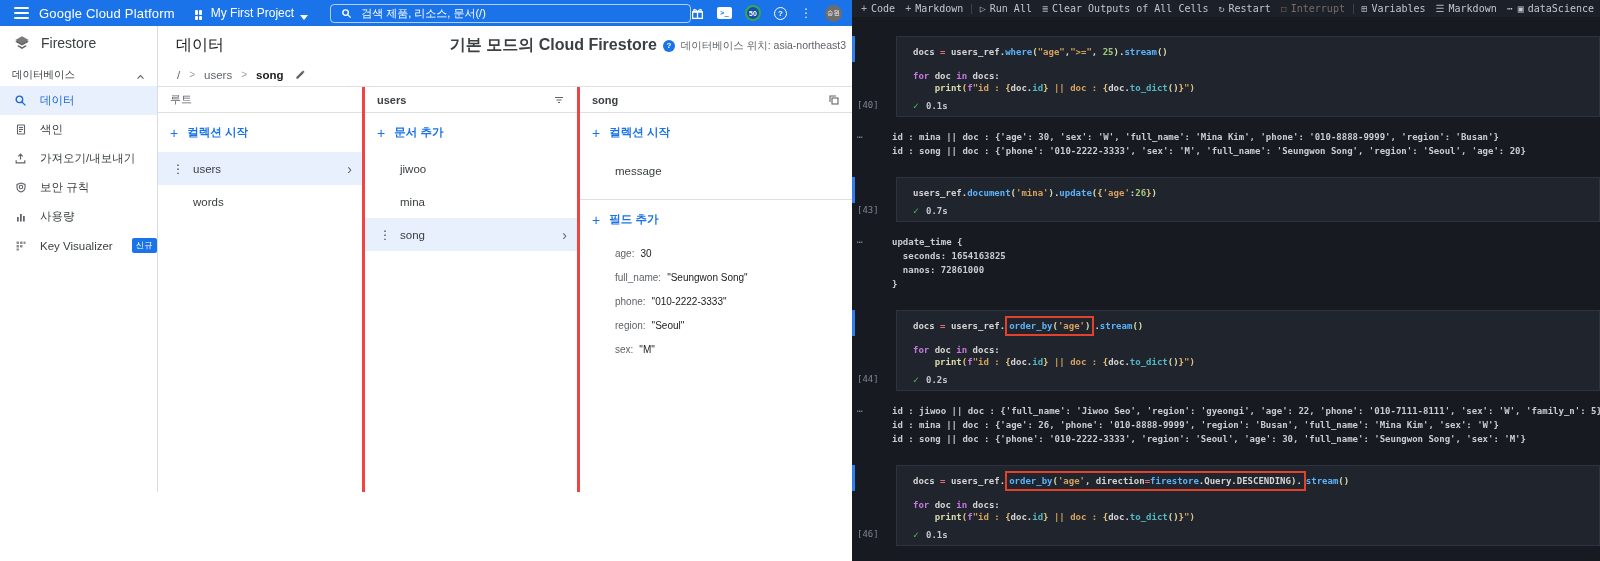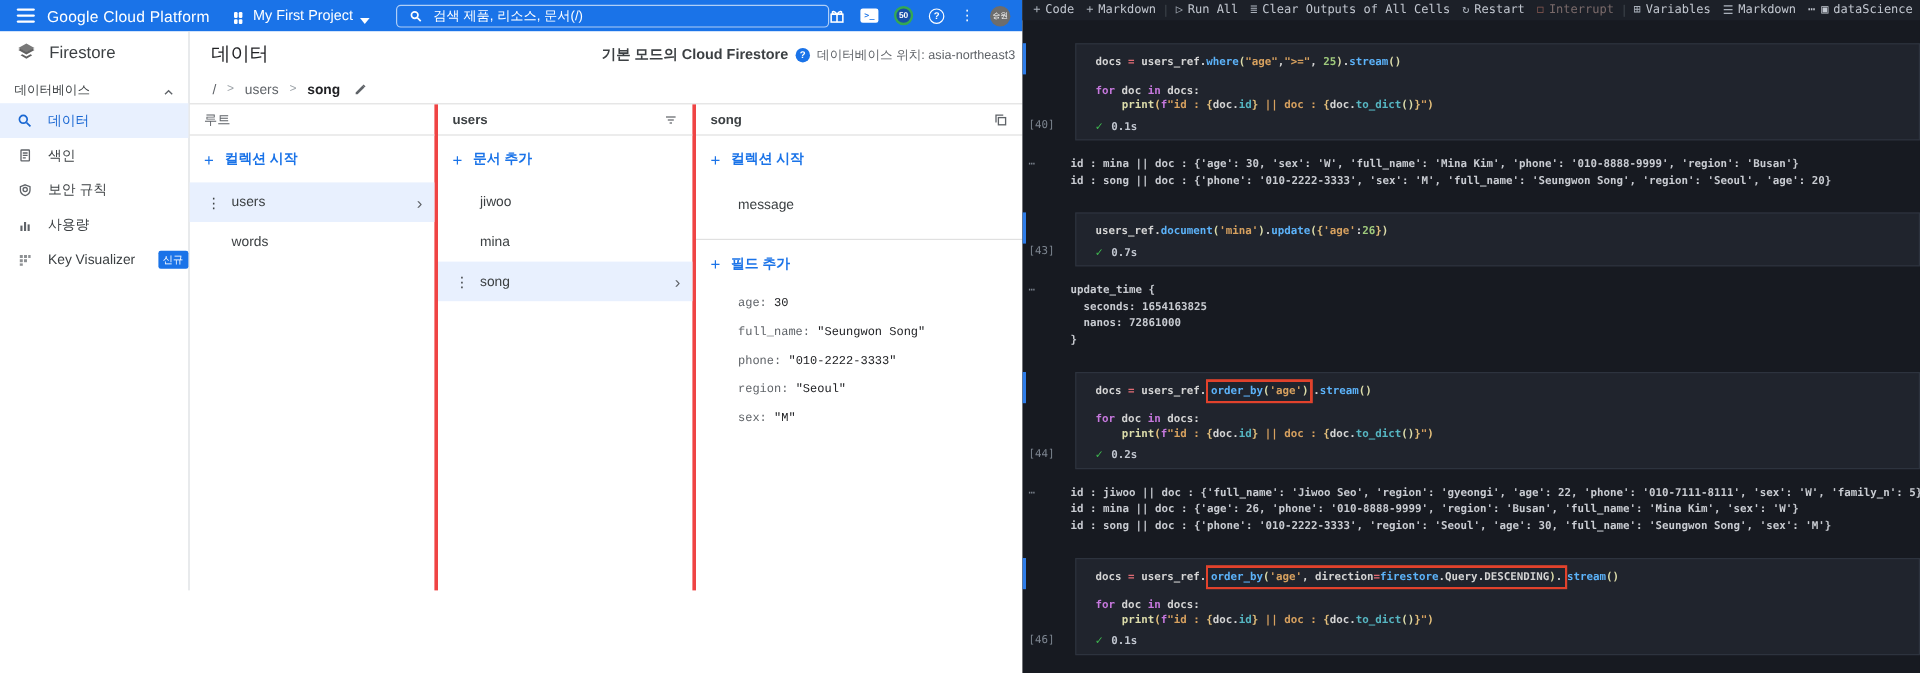--- a/index.html
+++ b/index.html
@@ -37,42 +37,42 @@
   .nav-item { height:29px; display:flex; align-items:center; gap:12px; padding-left:13px; font-size:11.5px; color:#3c4043; cursor:pointer; }
   .nav-item .nv-ico { width:15px; display:flex; justify-content:center; color:#5f6368; }
   .nav-item.sel { background:#e8f0fe; color:#1967d2; }
   .nav-item.sel .nv-ico { color:#1967d2; }
   .new-badge { background:#1a73e8; color:#fff; font-size:8.5px; padding:1.5px 4px; border-radius:2px; margin-left:7px; }
 
   .main { flex:1; display:flex; flex-direction:column; min-width:0; }
   .main-header { display:flex; align-items:center; padding:9px 6px 7px 18px; }
   .page-title { font-size:16px; color:#202124; }
   .hdr-right { margin-left:auto; display:flex; align-items:center; gap:6px; font-size:10.5px; color:#5f6368; white-space:nowrap; }
-  .mode-label { color:#3c4043; font-weight:bold; font-size:12px;text-align:center; }
+  .mode-label { color:#3c4043; font-weight:bold; font-size:16px;text-align:center; }
   .blue-help { width:12px; height:12px; border-radius:50%; background:#1a73e8; color:#fff; font-size:8px; display:flex; align-items:center; justify-content:center; font-weight:bold; }
   .breadcrumb { height:23px; display:flex; align-items:center; gap:9px; padding-left:19px; font-size:11.5px; color:#5f6368; }
   .bc-cur { color:#202124; font-weight:bold; }
   .bc-sep { color:#9aa0a6; font-size:10px; }
   .pencil { color:#5f6368; margin-left:2px; }
 
   .columns { flex:1; display:flex; border-top:1px solid #e0e0e0; min-height:0; }
   .col { display:flex; flex-direction:column; border-right:3px solid #ef4444; min-width:0; }
   .col1 { width:207px; } .col2 { width:215px; } .col3 { flex:1; border-right:none; }
   .col-header { height:26px; flex:0 0 auto; display:flex; align-items:center; padding:0 12px; border-bottom:1px solid #e0e0e0; font-size:11px; color:#3c4043; font-weight:bold; }
   .col1 .col-header { color:#5f6368; font-weight:normal; }
   .col-h-ico { margin-left:auto; color:#5f6368; display:flex; cursor:pointer; }
   .action-row { display:flex; align-items:center; gap:9px; padding:12px 12px; color:#1a73e8; font-size:11.5px; font-weight:bold; cursor:pointer; }
   .plus-b { font-size:14px; font-weight:normal; line-height:10px; }
   .item-row { height:33px; display:flex; align-items:center; font-size:11.5px; color:#3c4043; position:relative; padding-left:35px; cursor:pointer; }
   .item-row .kb { position:absolute; left:14px; color:#3c4043; font-size:12px; display:none; }
   .item-row .chev { margin-left:auto; margin-right:10px; color:#5f6368; font-size:14px; display:none; }
   .item-row.sel { background:#e8f0fe; }
   .item-row.sel .kb, .item-row.sel .chev { display:block; }
   .col-divider { border-top:1px solid #e0e0e0; margin-top:9px; }
-  .fields { padding:2px 0 0 35px; font-family:Liberation Mono, monospace; font-size:10px; }
+  .fields { padding:2px 0 0 35px; font-family:Liberation Sans, sans-serif; font-size:10px; }
   .field-row { height:24px; display:flex; align-items:center; cursor:pointer; white-space:nowrap; }
   .f-key { color:#5f6368; } .f-colon { color:#5f6368; margin-right:6px; } .f-val { color:#202124; }
   .sub-row { height:38px; }
 
   
   .notebook { flex:1; background:#171a21; display:flex; flex-direction:column; min-width:0;
     font-family:"DejaVu Sans Mono","Liberation Mono",monospace; }
   .nb-toolbar { height:17px; flex:0 0 auto; background:#1c2028; display:flex; align-items:center; font-size:10px; color:#c2c7d0; padding:0 4px; white-space:nowrap; }
   .tb-item { display:flex; align-items:center; gap:4px; padding:0 5px; cursor:pointer; }
   .tb-item .ti { color:#aab1bb; font-size:10px; }
@@ -169,20 +169,29 @@
         <div class="nav-item">
           <span class="nv-ico">
               <svg width="12" height="13" viewBox="0 0 24 24" fill="none" stroke="currentColor" stroke-width="2.2">
                 <rect x="5" y="3" width="14" height="18" rx="1"></rect>
                 <line x1="8" y1="8" x2="16" y2="8"></line>
                 <line x1="8" y1="12" x2="16" y2="12"></line>
                 <line x1="8" y1="16" x2="13" y2="16"></line>
               </svg>
             </span>
           <span>색인</span>
+        </div>
+        <div class="nav-item">
+          <span class="nv-ico">
+              <svg width="13" height="13" viewBox="0 0 24 24" fill="none" stroke="currentColor" stroke-width="2.2">
+                <path d="M12 14V4M8 8l4-4 4 4"></path>
+                <path d="M4 15v5h16v-5"></path>
+              </svg>
+            </span>
+          <span>가져오기/내보내기</span>
         </div>
         <div class="nav-item">
           <span class="nv-ico">
               <svg width="12" height="13" viewBox="0 0 24 24" fill="none" stroke="currentColor" stroke-width="2.2">
                 <path d="M12 3l8 3v6c0 4.5-3.5 7.5-8 9-4.5-1.5-8-4.5-8-9V6z"></path>
                 <circle cx="12" cy="11" r="3.5"></circle>
               </svg>
             </span>
           <span>보안 규칙</span>
         </div>

